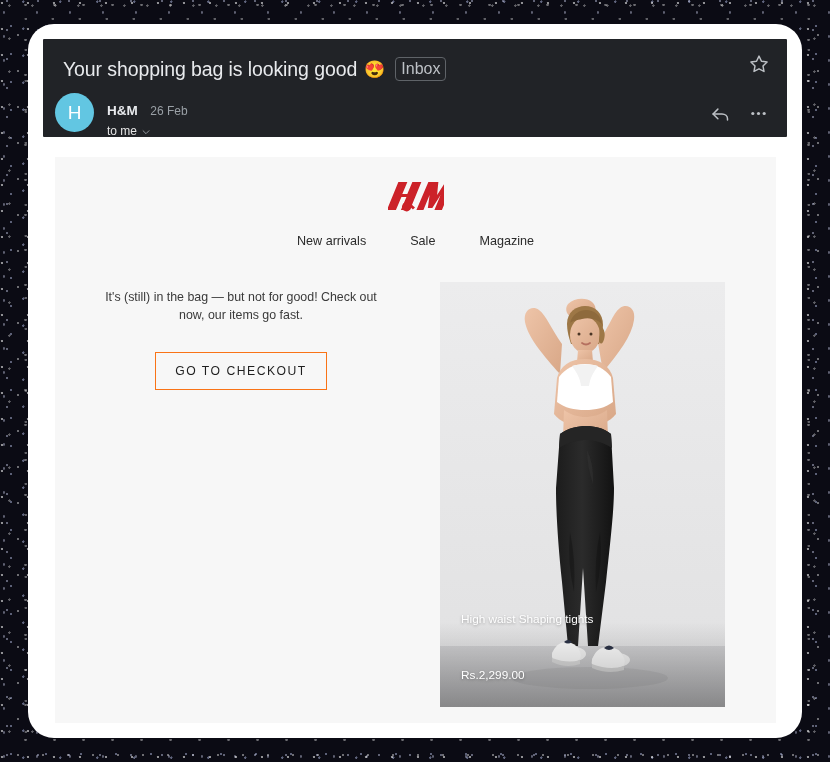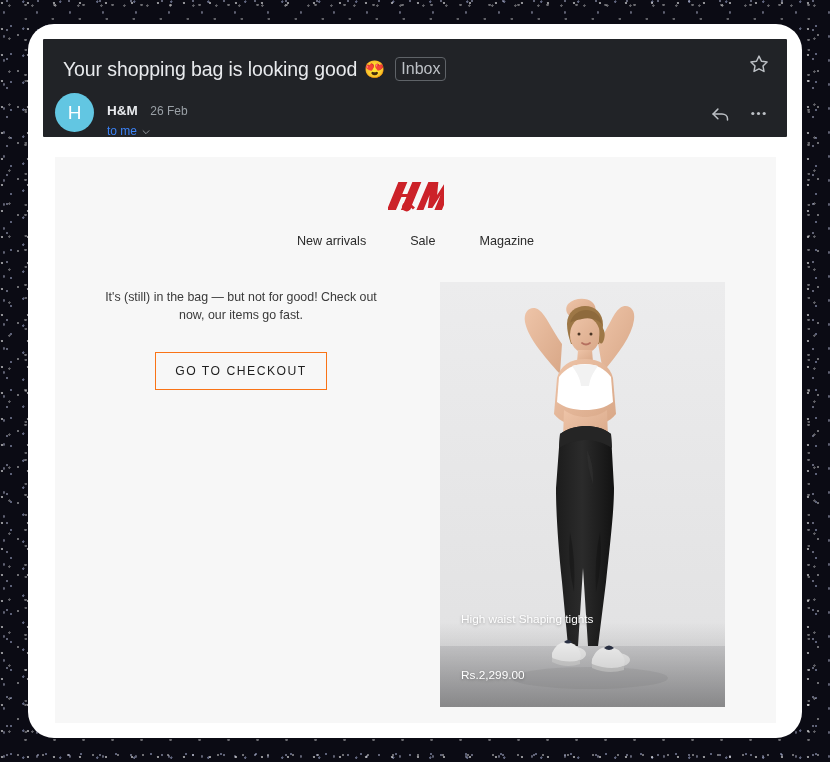--- a/index.html
+++ b/index.html
@@ -137,21 +137,21 @@
   .sender-date {
     font-size: 12px;
     color: #9aa0a6;
     display: inline-block;
     margin-left: 8px;
   }
 
   .recipient-row {
     margin-top: 5px;
     font-size: 12px;
-    color: #3b82f6;
+    color: #e5e5e5;
     display: flex;
     align-items: center;
     gap: 4px;
   }
 
   .chevron-down-icon { width: 10px; height: 10px; color: #9aa0a6; }
 
   .header-actions {
     position: absolute;
     right: 4px;

